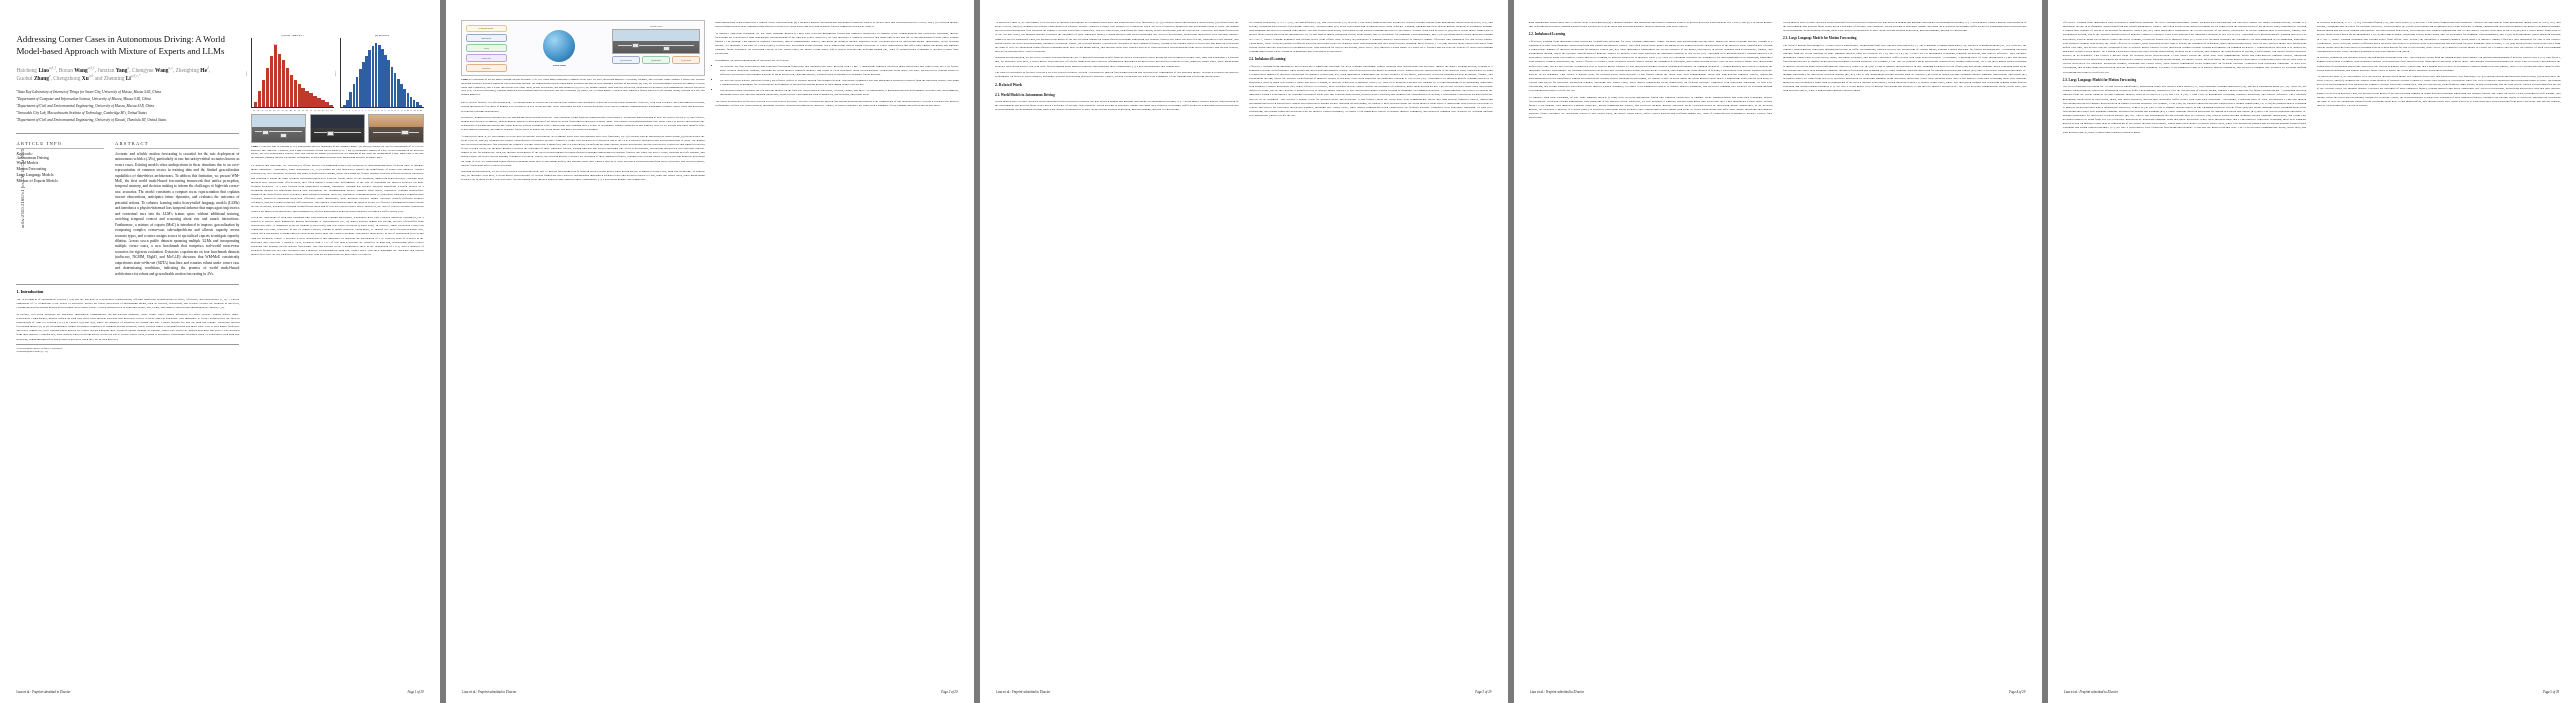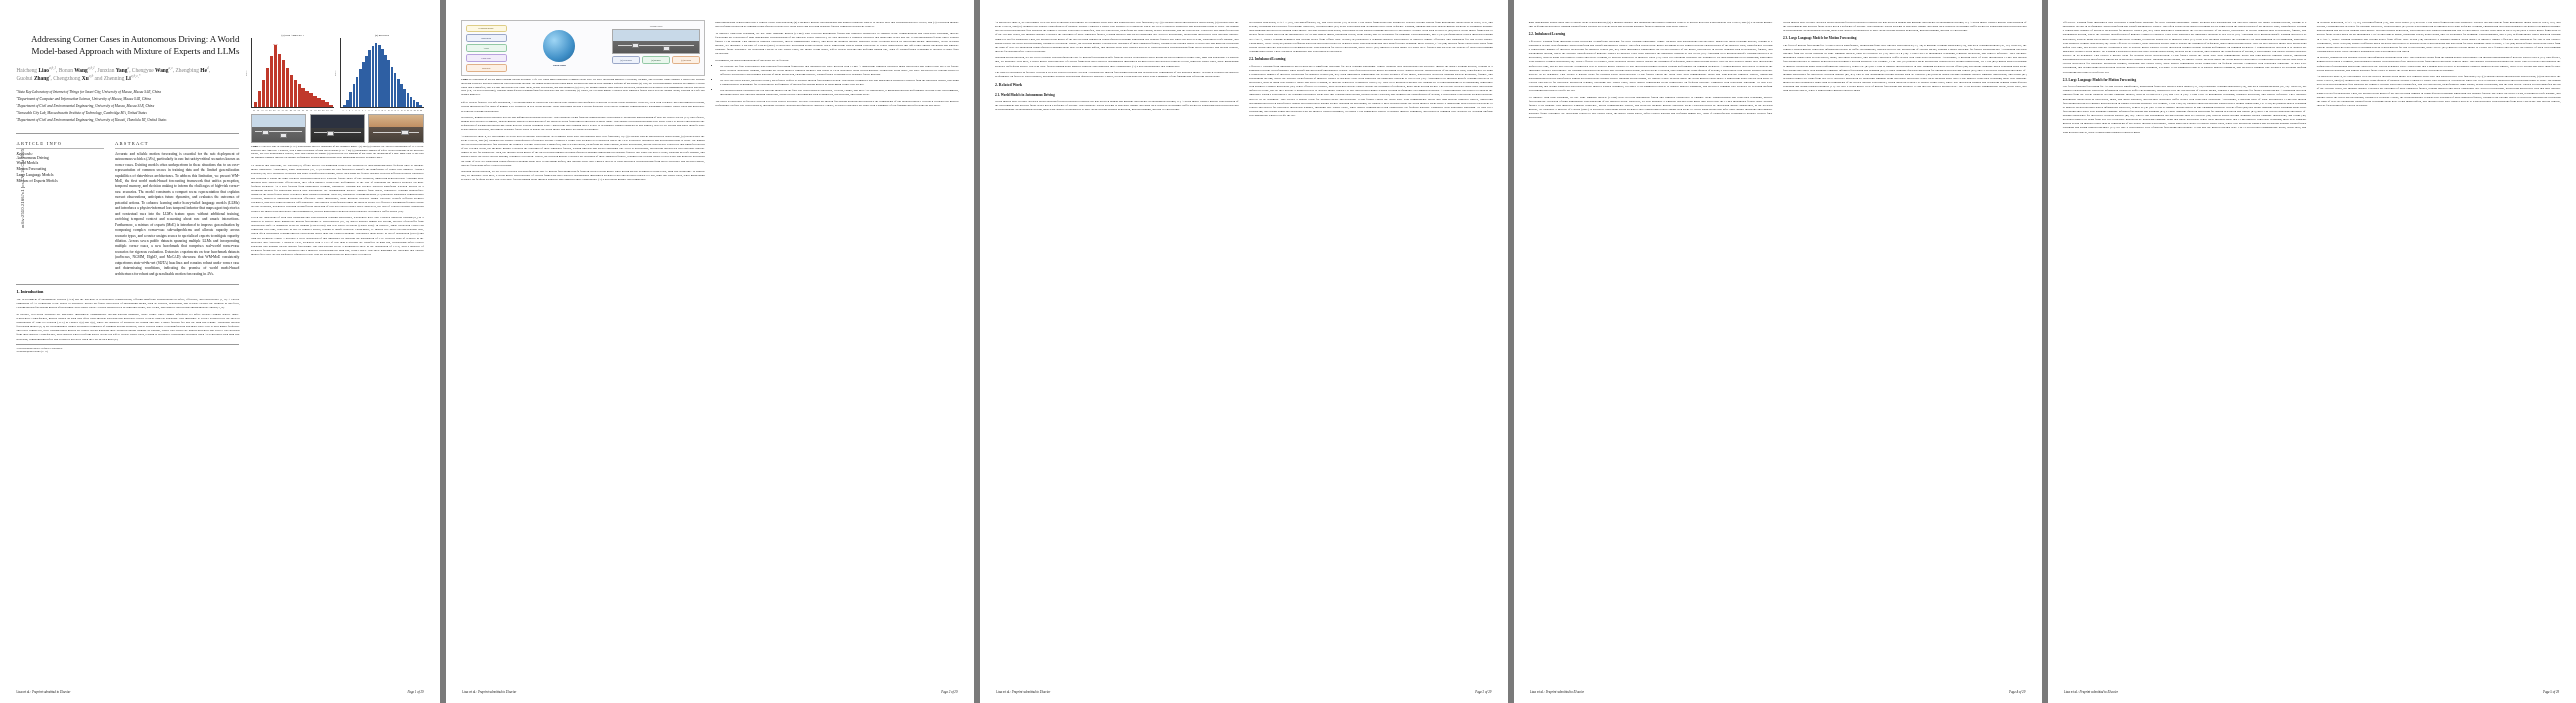--- a/index.html
+++ b/index.html
@@ -8,21 +8,21 @@
   .page{background:#ffffff;position:relative;height:703px;box-sizing:border-box;overflow:hidden;flex:0 0 auto;}
   .p1{width:440px;padding:34px 16.4px 0 16.4px;}
   .p2{width:528px;padding:20px 15.2px 0 15.2px;}
   .p3{width:528px;padding:20px 15.2px 0 15.2px;}
   .p4{width:528px;padding:20px 15.2px 0 15.2px;}
   .p5{width:528px;padding:20px 15.2px 0 15.2px;}
 
   
   .arxiv-stamp{position:absolute;left:-28px;top:186px;width:100px;transform:rotate(-90deg);
     font-family:"Liberation Sans",sans-serif;font-size:4.2px;color:#4a4a4a;letter-spacing:0.1px;text-align:center;}
-  .title{font-size:9px;line-height:1.3;font-weight:400;color:#111;margin:0 0 8.2px 0;letter-spacing:-0.1px;text-align:right;}
+  .title{font-size:9px;line-height:1.3;font-weight:400;color:#111;margin:0 0 8.2px 0;letter-spacing:-0.1px;}
   .authors{font-size:5.4px;line-height:1.5;color:#8a8a8a;margin-bottom:7px;}
   .authors b{color:#111;font-weight:700;}
   .authors sup{font-size:3.6px;font-style:italic;}
   .affil{font-size:3.6px;line-height:1.62;font-style:italic;color:#1a1a1a;margin-bottom:9.4px;}
   .affil sup{font-style:italic;font-size:2.7px;}
   .rule{border-top:0.6px solid #9a9a9a;margin:3.5px 0;}
   .rule-thin{border-top:0.4px solid #b5b5b5;margin:2.3px 0;}
   .info-grid{display:flex;gap:10.6px;}
   .col-info{flex:0 0 88px;}
   .col-abs{flex:1 1 auto;}

